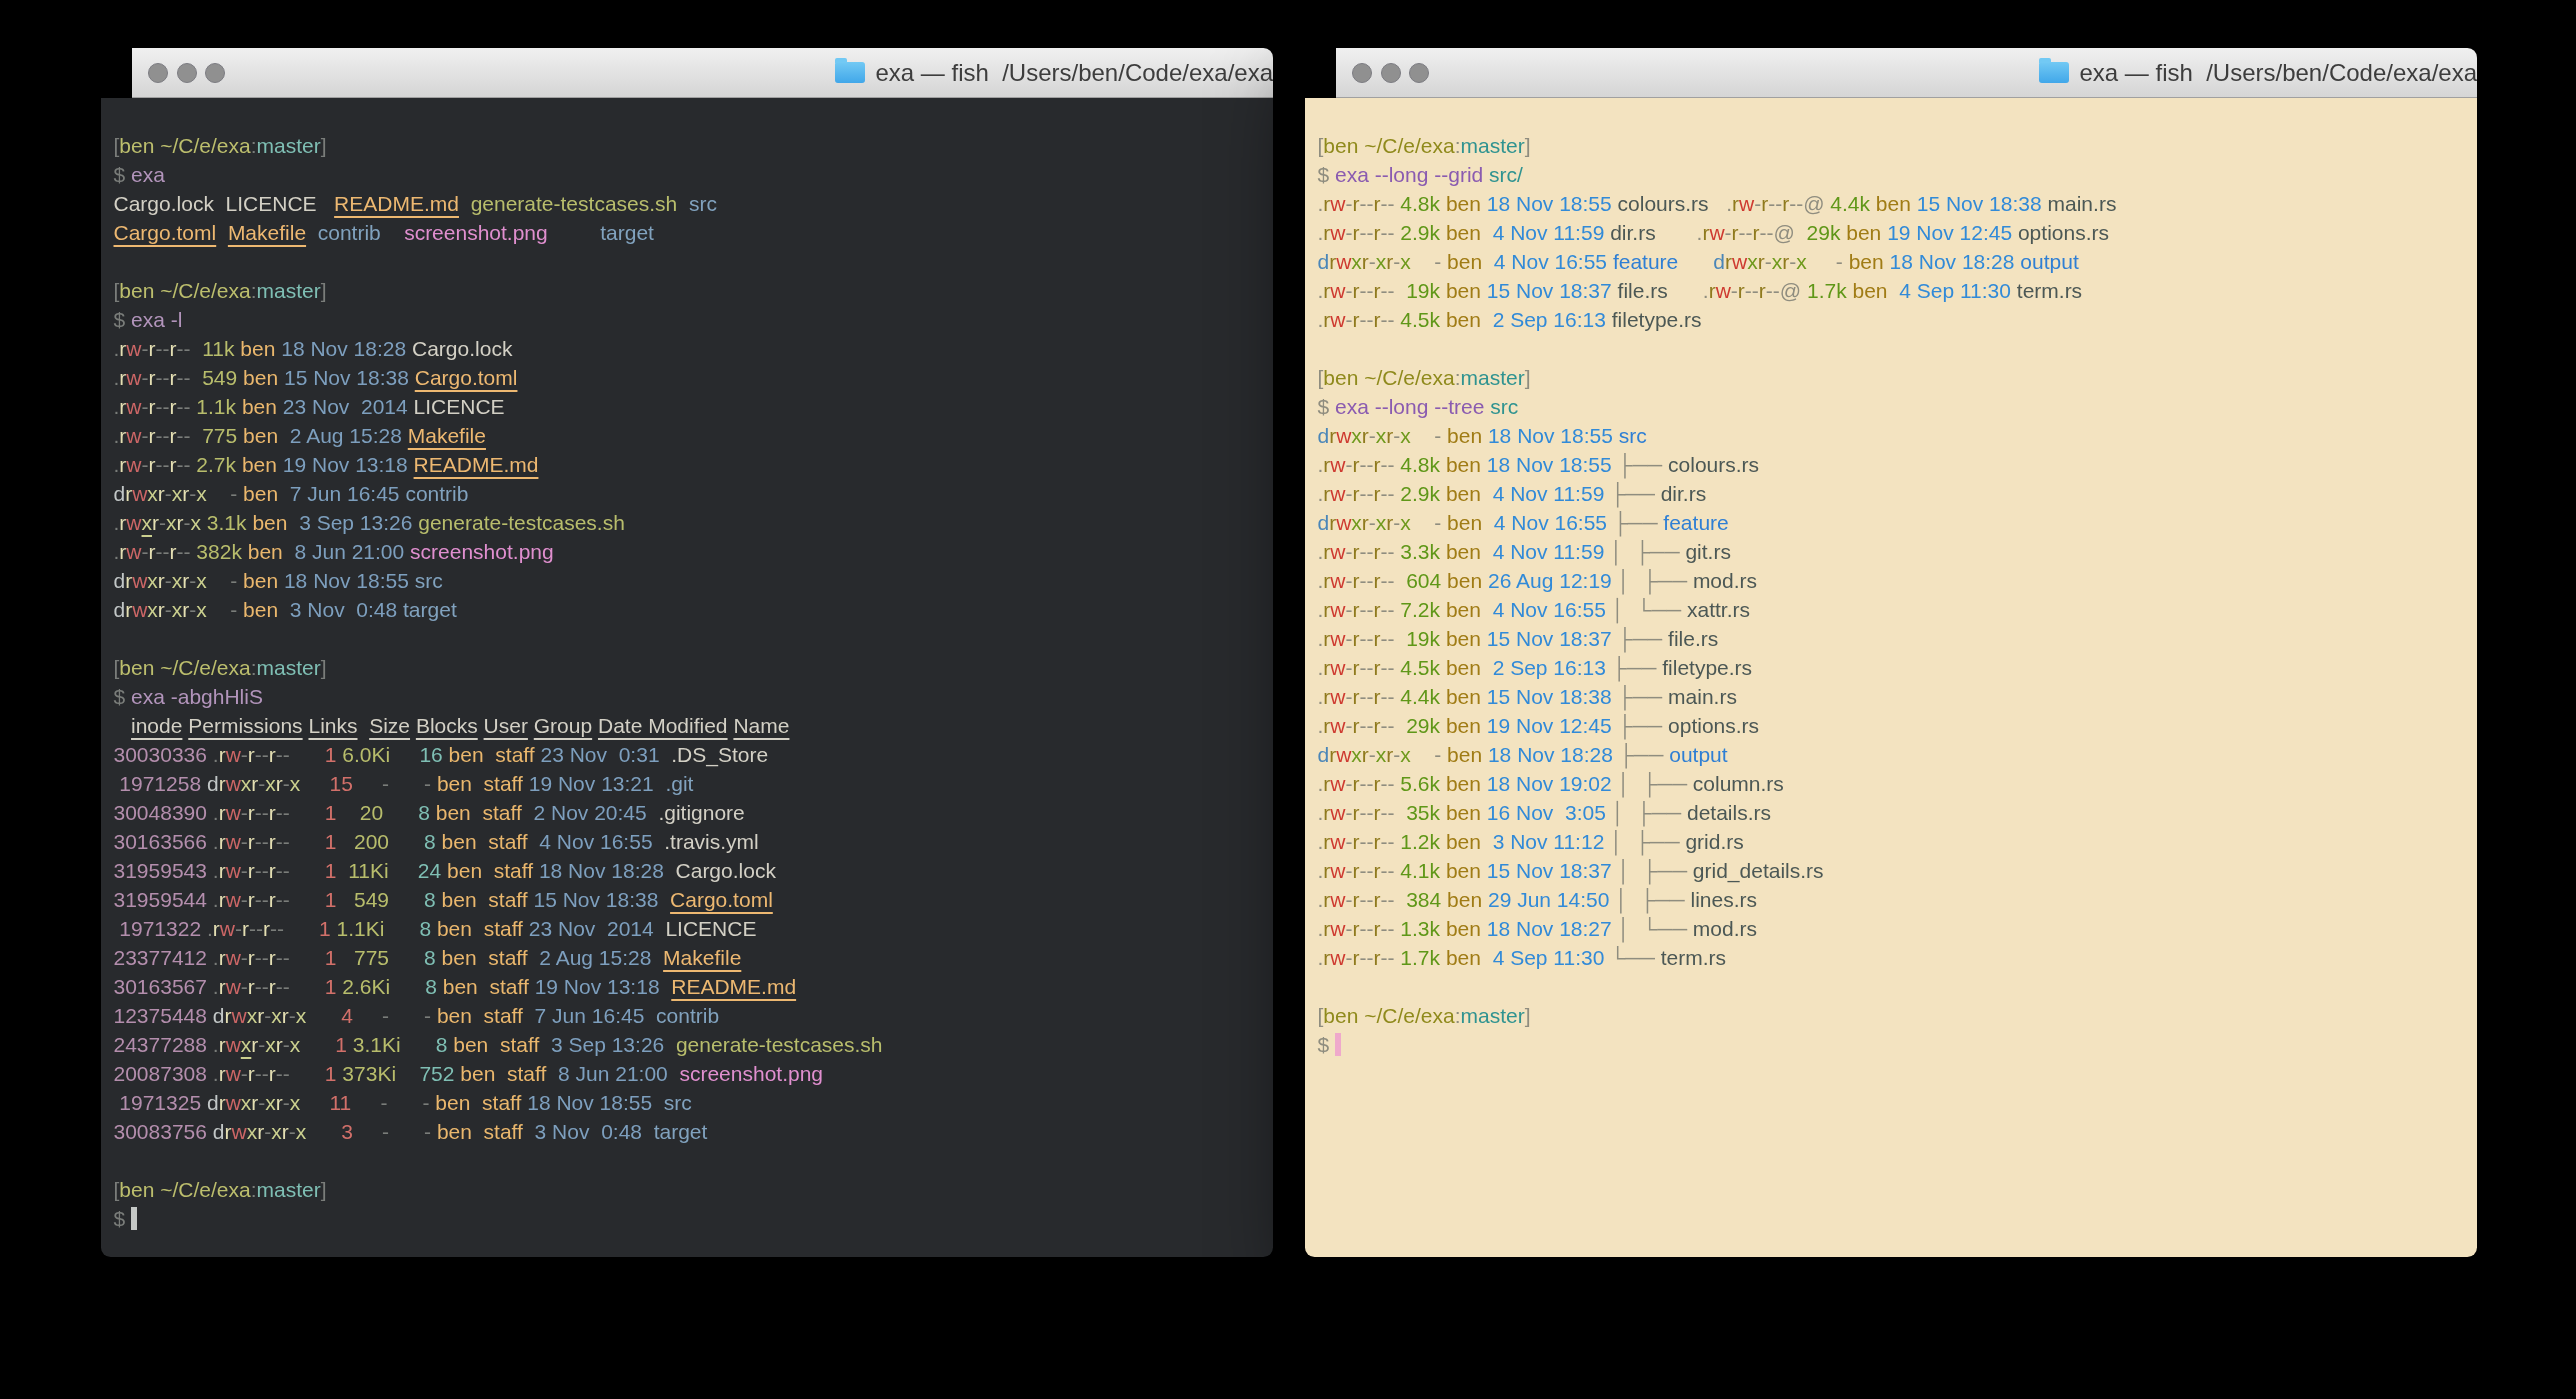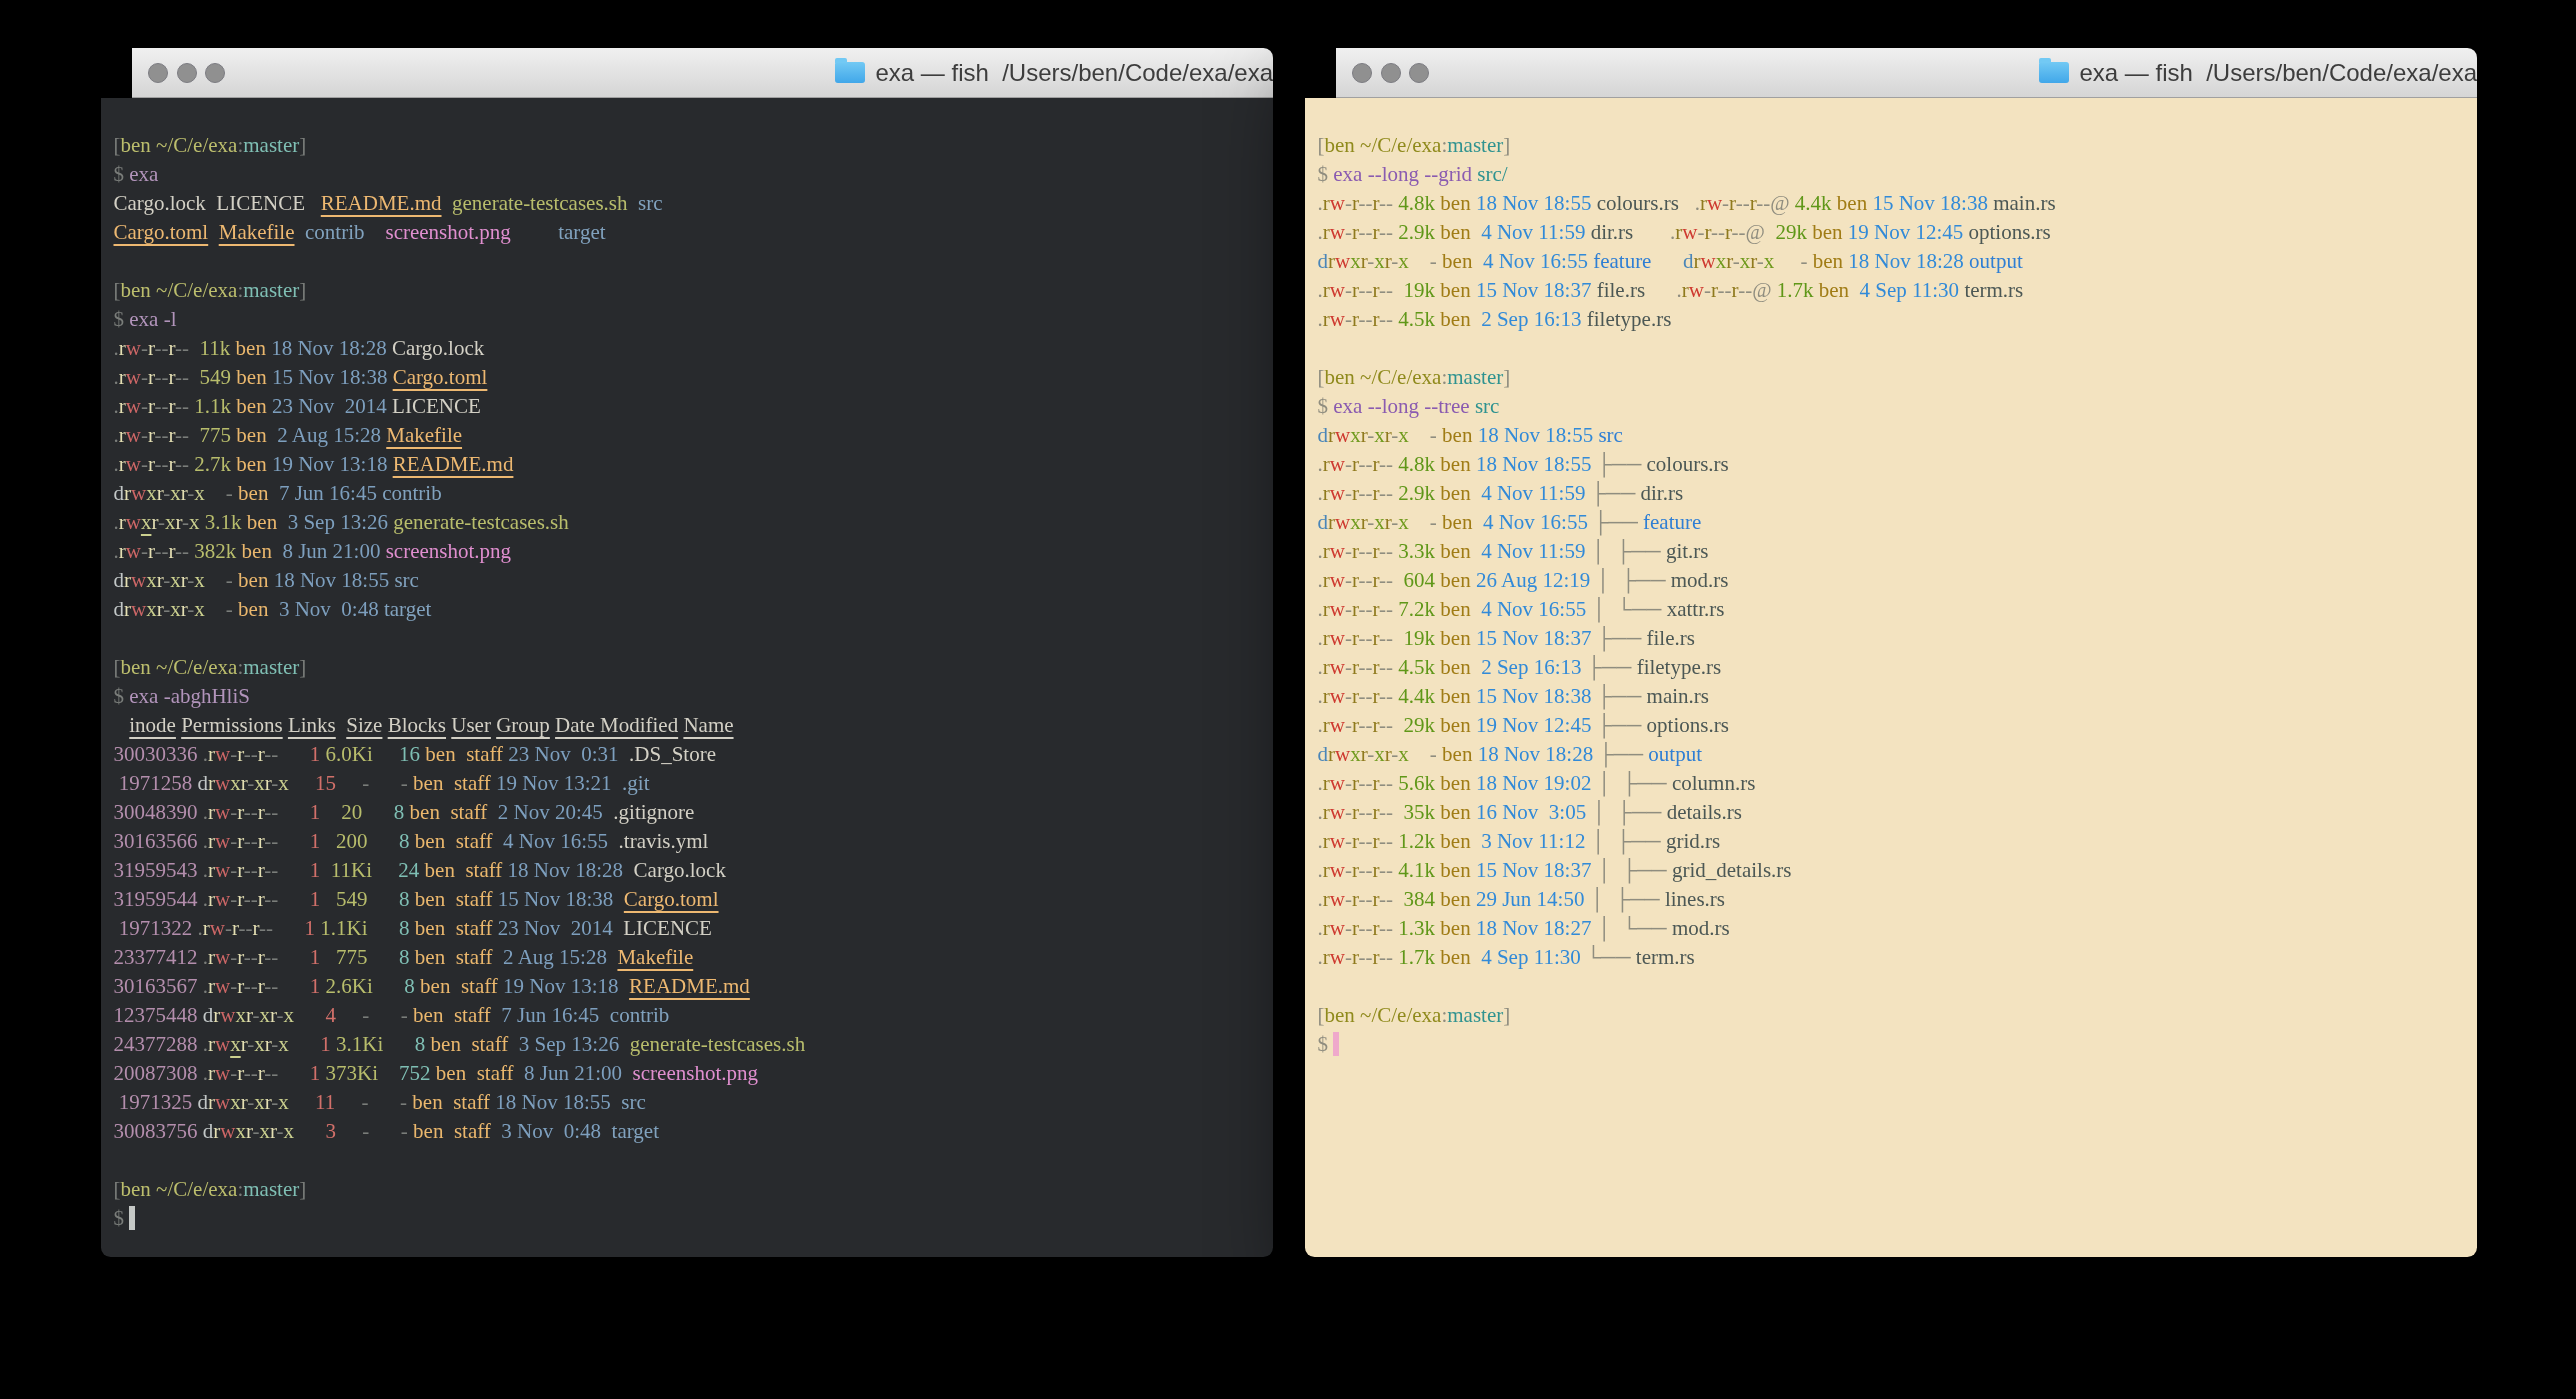--- a/index.html
+++ b/index.html
@@ -21,21 +21,21 @@
   .lights{position:absolute;left:16.3px;top:0;height:100%;display:flex;align-items:center;gap:8.6px;}
   .light{width:20px;height:20px;border-radius:50%;background:#909090;border:1.4px solid #7c7c82;box-sizing:border-box;}
   .titletext{display:flex;align-items:center;gap:10.5px;font-size:24px;color:#3d3d3d;}
   .folder{width:30px;height:21px;position:relative;border-radius:1.9px 2.9px 2.9px 2.9px;
     background:linear-gradient(#72c9f4,#41a7e9);flex:0 0 auto;}
   .folder::before{content:"";position:absolute;top:-3.8px;left:0;width:12.5px;height:4.8px;border-radius:1.9px 1.9px 0 0;background:#72c9f4;}
   .titlelabel{white-space:pre;}
   .screen{
     height:calc(100% - 50px);box-sizing:border-box;padding:33px 9.6px 0 12.5px;
     background:var(--bg);
-    font-family:Liberation Serif, serif;font-size:21px;line-height:29px;
+    font-family:Liberation Sans, sans-serif;font-size:21px;line-height:29px;
     white-space:pre;cursor:text;
   }
   .line{height:29px;}
   .sp-f{color:var(--f);} .sp-p{color:var(--p);} .sp-o{color:var(--o);}
   .sp-t{color:var(--t);} .sp-c{color:var(--c);} .sp-d{color:var(--d);}
   .sp-u{color:var(--u);} .sp-z{color:var(--z);text-align:right;} .sp-b{color:var(--b);text-align:center;}
   .sp-n{color:var(--n);} .sp-l{color:var(--l);} .sp-r{color:var(--r);}
   .sp-w{color:var(--w);} .sp-x{color:var(--x);} .sp-dd{color:var(--dd);}
   .sp-m{color:var(--m);}
   .sp-i{color:var(--i);text-decoration:underline;text-underline-offset:4.8px;text-decoration-thickness:1.9px;}

